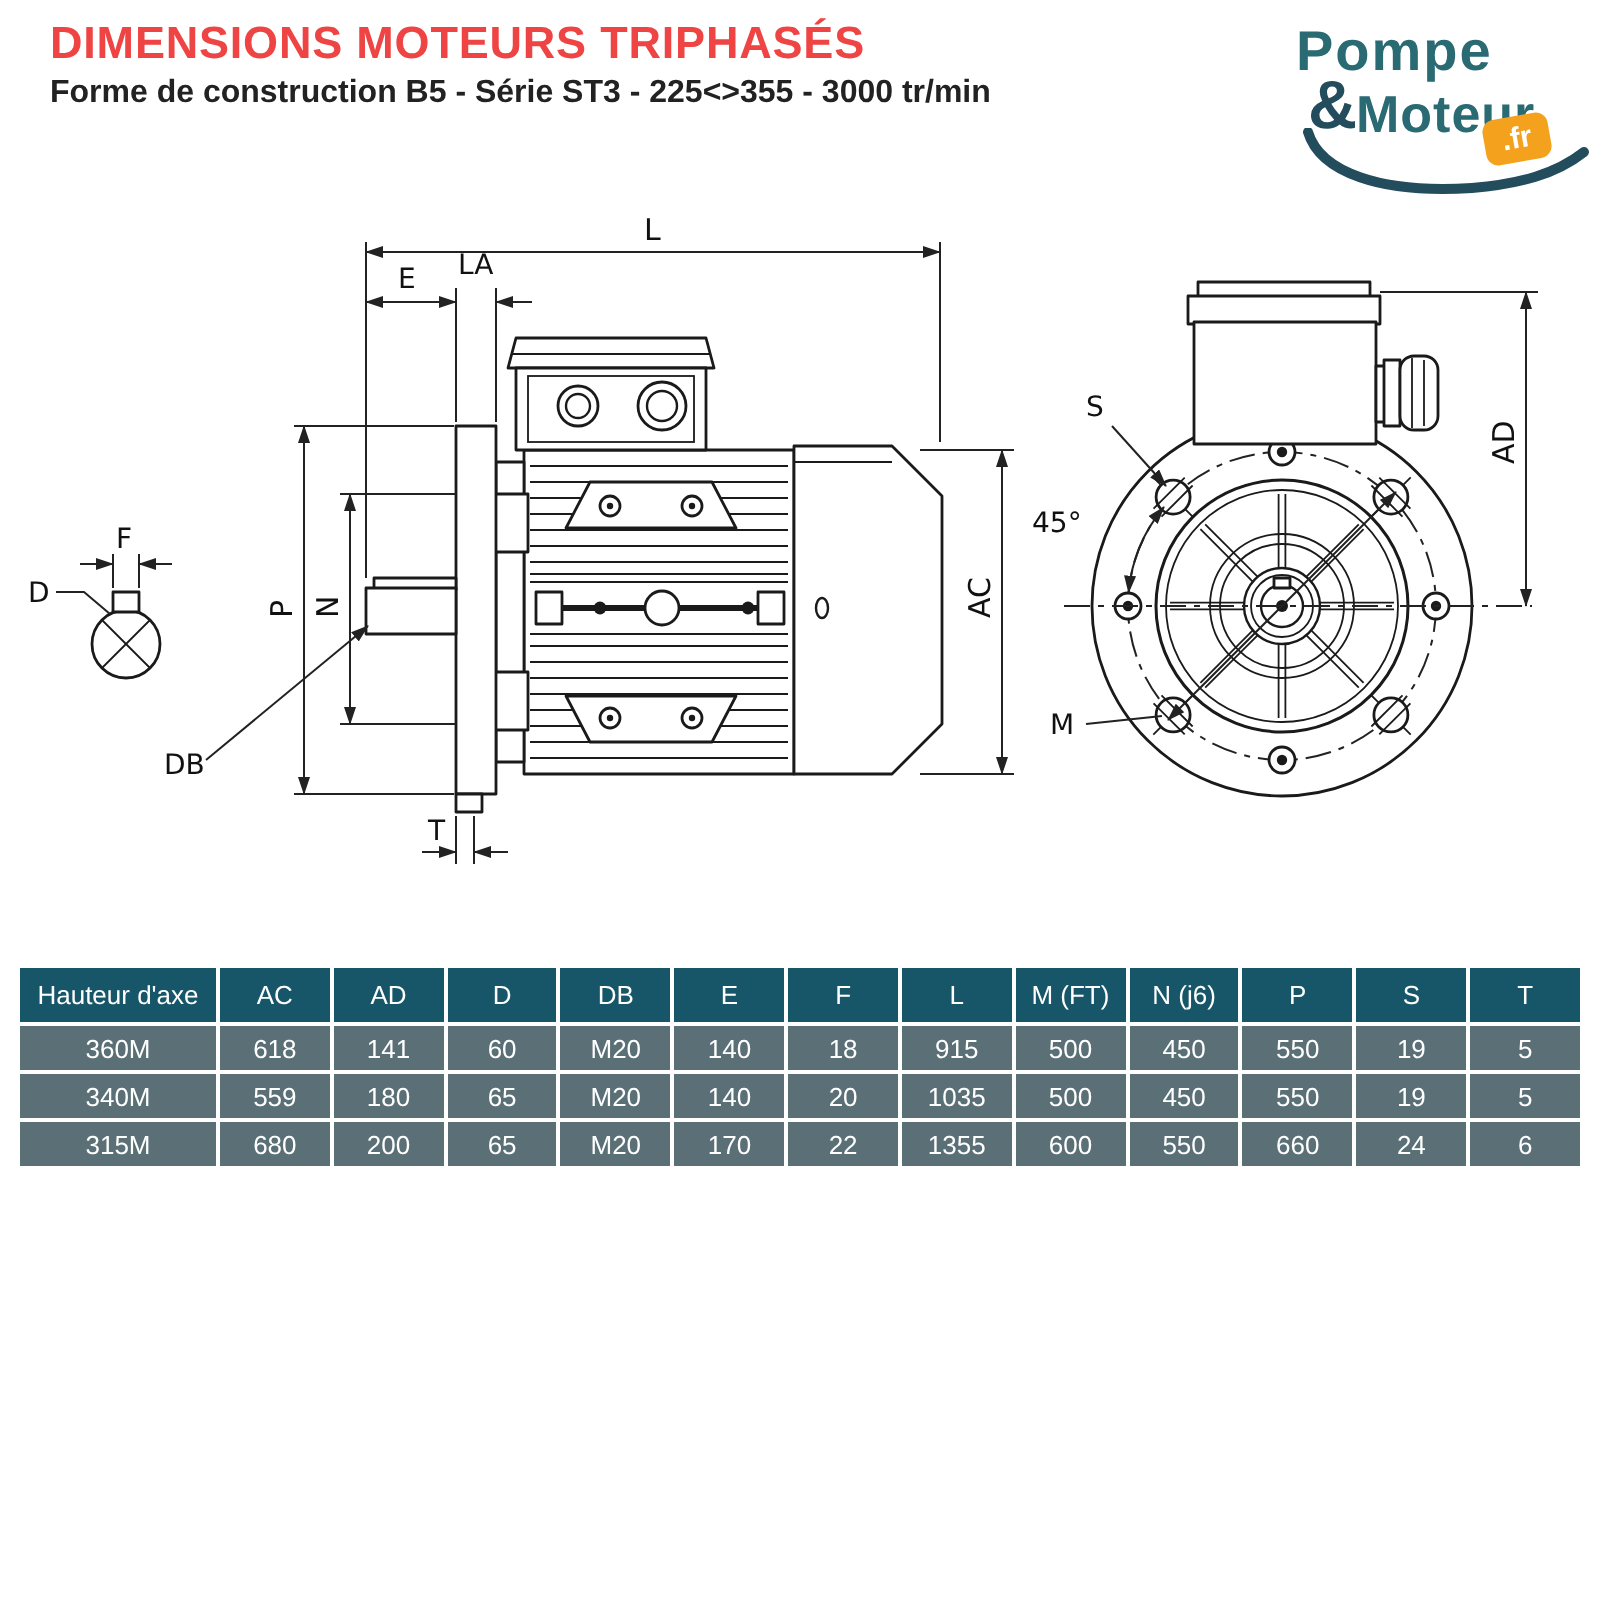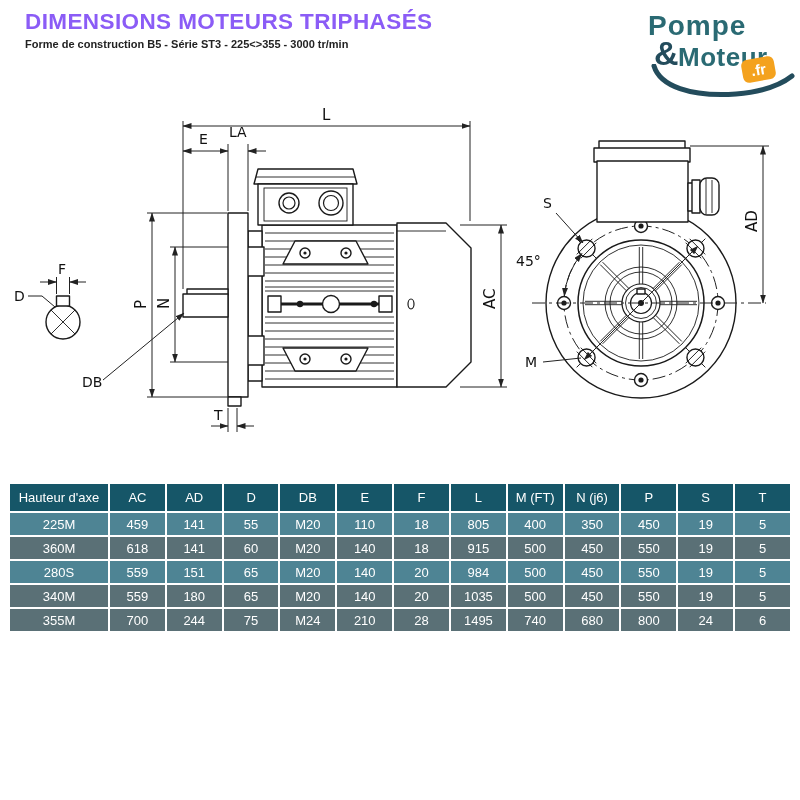--- a/index.html
+++ b/index.html
@@ -3,22 +3,22 @@
 <meta charset="utf-8">
 <style>
   html,body{margin:0;padding:0}
   body{
     width:800px;height:800px;position:relative;background:#fff;
     font-family:"Liberation Sans",sans-serif;overflow:hidden;
     --c-header:#165668;--c-light:#4E8494;--c-dark:#5A7076;--c-hi:#F28020;
     --c-logo:#2A6A73;--c-swoosh:#234C5C;--c-orange:#F4A21E;
   }
   .title{position:absolute;left:25px;top:9px;font-size:22.5px;font-weight:bold;
-         letter-spacing:.4px;color:#8b5cf6;white-space:nowrap}
-  .subtitle{position:absolute;left:25px;top:38px;font-size:11px;font-weight:bold;
+         letter-spacing:.4px;color:#ef4444;white-space:nowrap}
+  .subtitle{position:absolute;left:25px;top:38px;font-size:16px;font-weight:bold;
             color:#222;white-space:nowrap}
   
   .logo{position:absolute;left:636px;top:6px;width:160px;height:92px}
   .logo .pompe{position:absolute;left:12px;top:4px;font-size:28px;font-weight:bold;
                color:var(--c-logo);letter-spacing:1px}
   .logo .amp{position:absolute;left:18px;top:28px;font-size:34px;font-weight:bold;color:var(--c-swoosh)}
   .logo .moteur{position:absolute;left:42px;top:36px;font-size:26px;font-weight:bold;
                 color:var(--c-logo);letter-spacing:.5px}
   .logo .swoosh{position:absolute;left:14px;top:58px}
   .logo .fr{position:absolute;left:106px;top:52px;background:var(--c-orange);color:#fff;
@@ -291,59 +291,29 @@
           <th>F</th>
           <th>L</th>
           <th>M (FT)</th>
           <th>N (j6)</th>
           <th>P</th>
           <th>S</th>
           <th>T</th>
         </tr>
     </thead>
     <tbody>
-        <tr class="light">
-          <td>225M</td>
-          <td>459</td>
-          <td>141</td>
-          <td>55</td>
-          <td>M20</td>
-          <td>110</td>
-          <td>18</td>
-          <td>805</td>
-          <td>400</td>
-          <td>350</td>
-          <td>450</td>
-          <td>19</td>
-          <td>5</td>
-        </tr>
         <tr class="dark">
           <td>360M</td>
           <td>618</td>
           <td>141</td>
           <td>60</td>
           <td>M20</td>
           <td>140</td>
           <td>18</td>
           <td>915</td>
-          <td>500</td>
-          <td>450</td>
-          <td>550</td>
-          <td>19</td>
-          <td>5</td>
-        </tr>
-        <tr class="light">
-          <td>280S</td>
-          <td>559</td>
-          <td>151</td>
-          <td>65</td>
-          <td>M20</td>
-          <td>140</td>
-          <td>20</td>
-          <td>984</td>
           <td>500</td>
           <td>450</td>
           <td>550</td>
           <td>19</td>
           <td>5</td>
         </tr>
         <tr class="dark">
           <td>340M</td>
           <td>559</td>
           <td>180</td>
@@ -352,29 +322,29 @@
           <td>140</td>
           <td>20</td>
           <td>1035</td>
           <td>500</td>
           <td>450</td>
           <td>550</td>
           <td>19</td>
           <td>5</td>
         </tr>
         <tr class="dark">
-          <td>355M</td>
-          <td>700</td>
-          <td>244</td>
-          <td>75</td>
-          <td>M24</td>
-          <td>210</td>
-          <td>28</td>
-          <td>1495</td>
-          <td>740</td>
+          <td>315M</td>
           <td>680</td>
-          <td>800</td>
+          <td>200</td>
+          <td>65</td>
+          <td>M20</td>
+          <td>170</td>
+          <td>22</td>
+          <td>1355</td>
+          <td>600</td>
+          <td>550</td>
+          <td>660</td>
           <td>24</td>
           <td>6</td>
         </tr>
       </tbody>
   </table>
 </div>
 
 </body></html>

